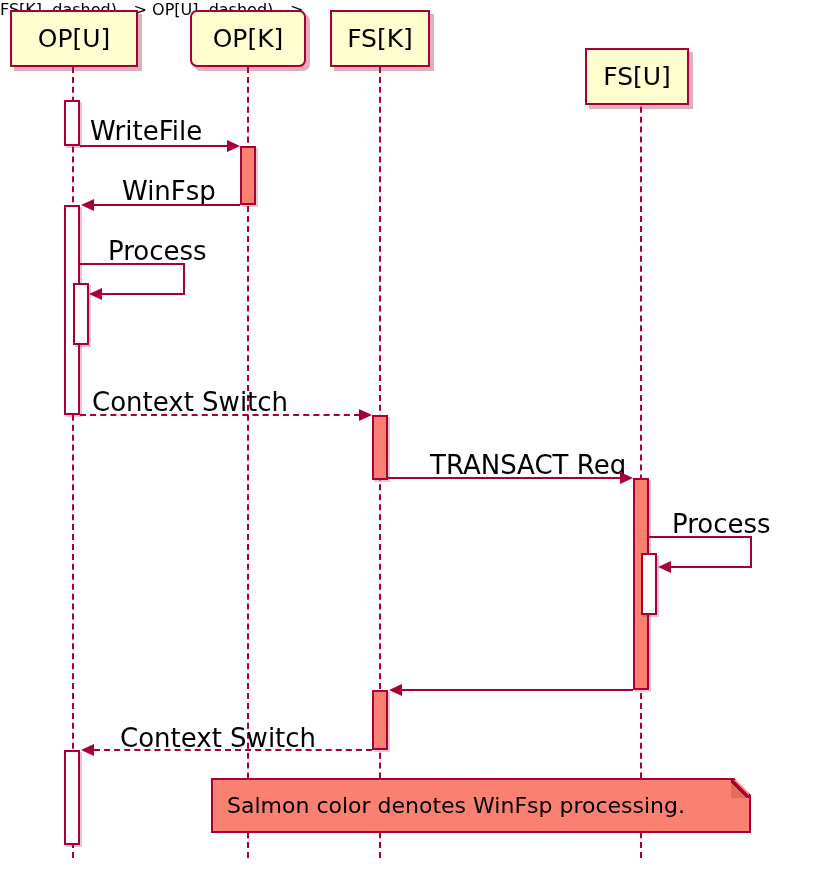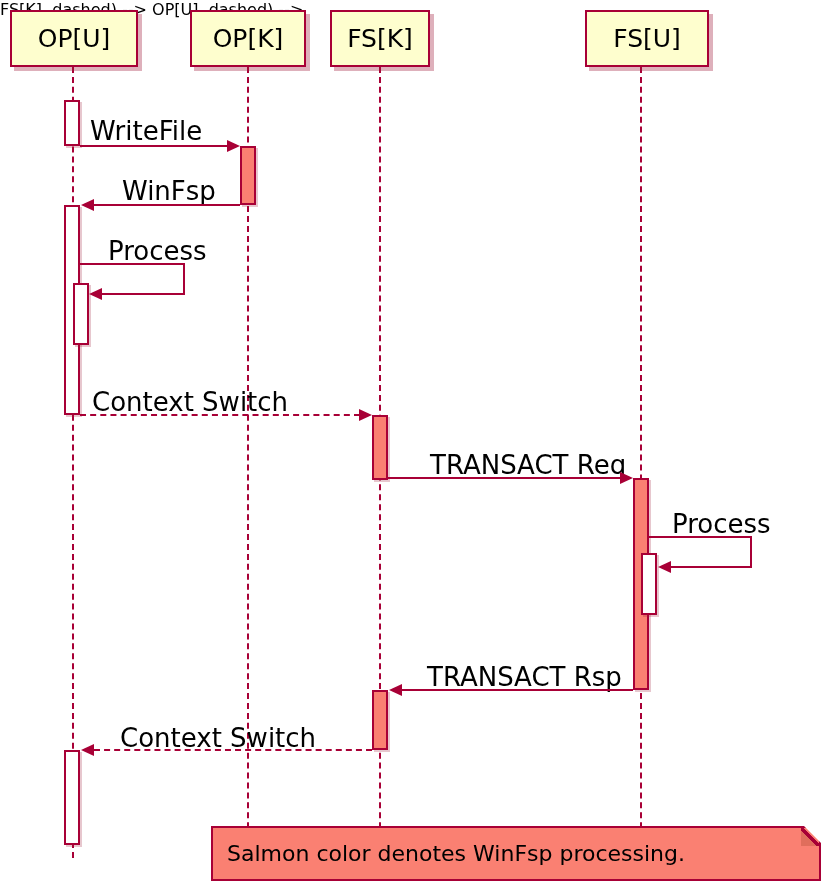--- a/index.html
+++ b/index.html
@@ -67,32 +67,31 @@
   .msg-label {
     position: absolute;
     font-size: 26px;
     white-space: nowrap;
     color: var(--text, #000000);
   }
   .note {
     position: absolute;
     left: 211px;
     top: 778px;
-    width: 610px;
+    width: 540px;
     height: 55px;
     background: var(--salmon, #FA8072);
     border: 2px solid var(--accent, #A80036);
     box-sizing: border-box;
     clip-path: polygon(0 0, calc(100% - 17px) 0, 100% 17px, 100% 100%, 0 100%);
     display: flex;
     align-items: center;
     padding-left: 14px;
     font-size: 22px;
     filter: drop-shadow(3px 3px 1px rgba(140, 30, 50, 0.35));
-    margin-top: 48px;
   }
   .note-fold {
     position: absolute;
     top: 0;
     right: 0;
     width: 18px;
     height: 18px;
     background: linear-gradient(to bottom left,
       transparent 44%,
       var(--accent, #A80036) 44%,
@@ -150,40 +149,39 @@
   <div class="arrow-right" style="left:620px; top:472px;"></div>
 
   
   <div class="msg-label" style="left:672px; top:509px;">Process</div>
   <div class="msg-line" style="left:649px; top:536px; width:103px;"></div>
   <div class="msg-vline" style="left:750px; top:536px; height:31px;"></div>
   <div class="arrow-left" style="left:658px; top:561px;"></div>
   <div class="msg-line" style="left:671px; top:566px; width:81px;"></div>
 
   
-  <div class="msg-label" style="left:427px; top:662px;">TRANSACT Rsp</div>
   <div class="arrow-left" style="left:389px; top:684px;"></div>
   <div class="msg-line" style="left:402px; top:689px; width:231px;"></div>
 
    OP[U], dashed) --&gt;
   <div class="msg-label" style="left:120px; top:723px;">Context Switch</div>
   <div class="arrow-left" style="left:81px; top:744px;"></div>
   <div class="msg-line dashed" style="left:94px; top:749px; width:278px;"></div>
 
   
   <div class="participant" style="left:10px;  width:128px;">
     <span>OP[U]</span>
   </div>
-  <div class="participant" style="left:190px; width:116px;">
+  <div class="participant" style="left:190px; width:116px;border-radius:7px;">
     <span>OP[K]</span>
   </div>
   <div class="participant" style="left:330px; width:100px;">
     <span>FS[K]</span>
   </div>
-  <div class="participant" style="left:585px; width:124px;">
+  <div class="participant" style="left:585px; width:104px;margin-top:38px;">
     <span>FS[U]</span>
   </div>
 
   
   <div class="note">
     <span>Salmon color denotes WinFsp processing.</span>
     <div class="note-fold"></div>
   </div>
 
 </div>

